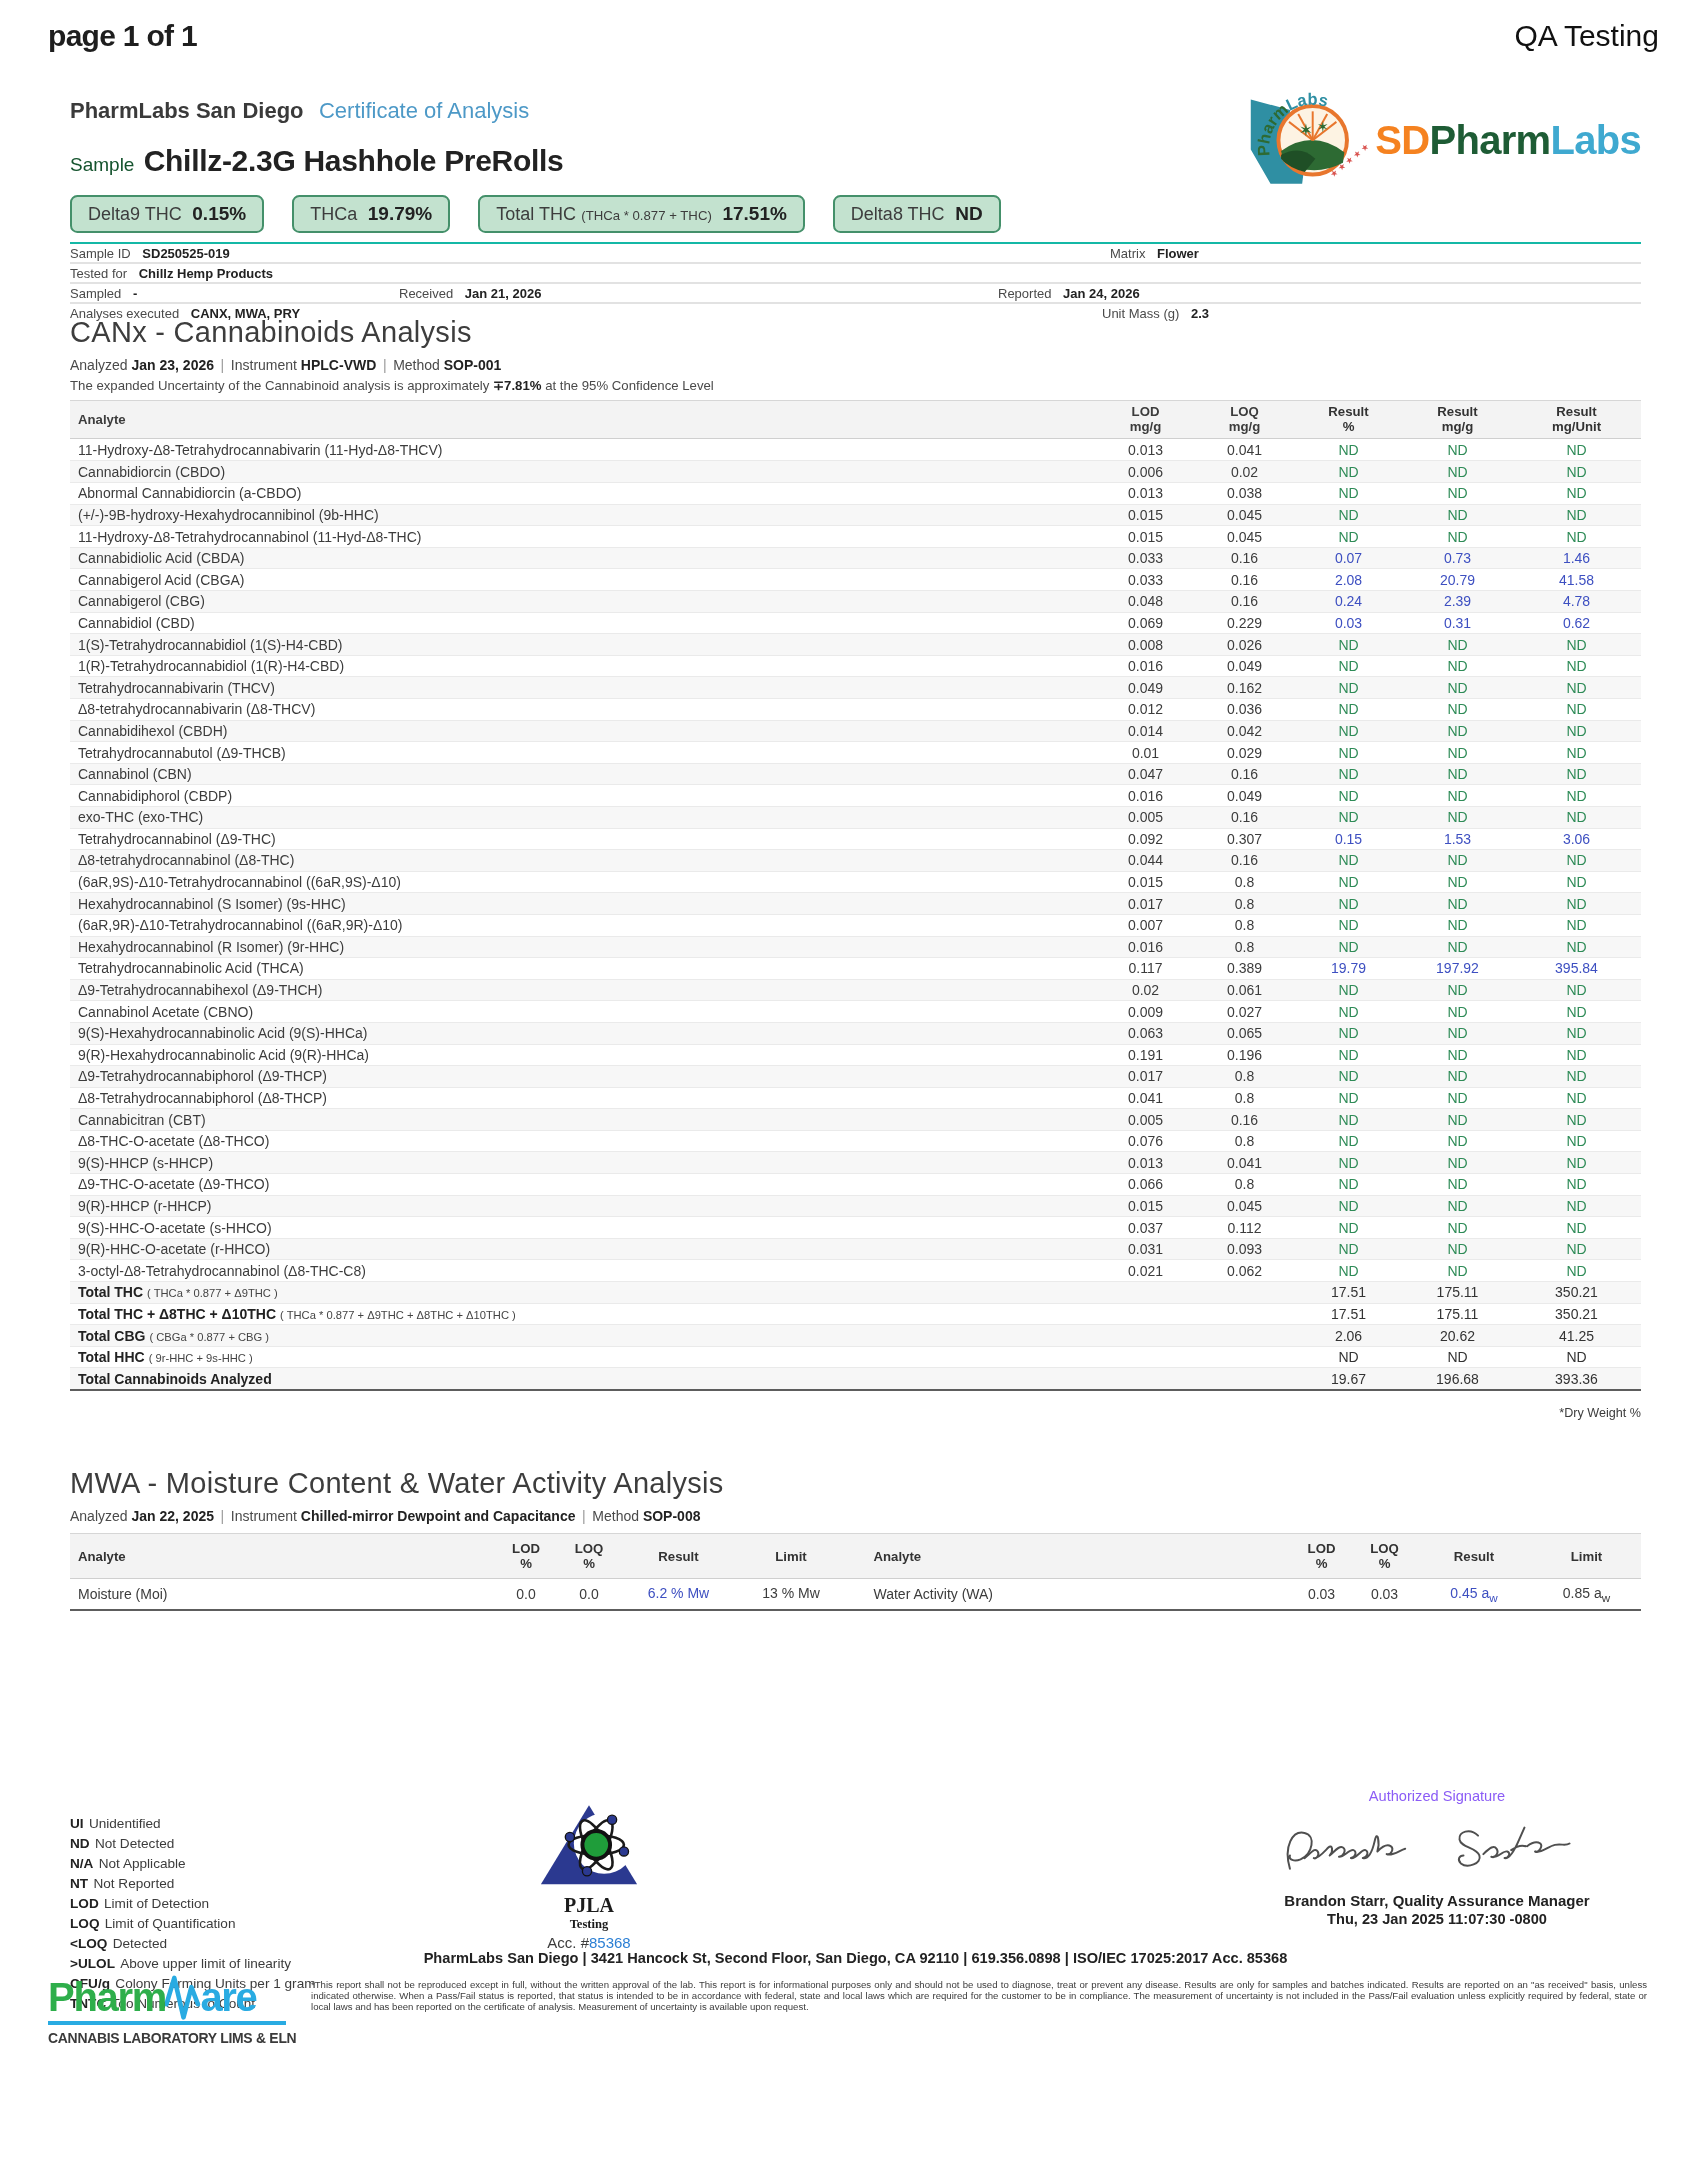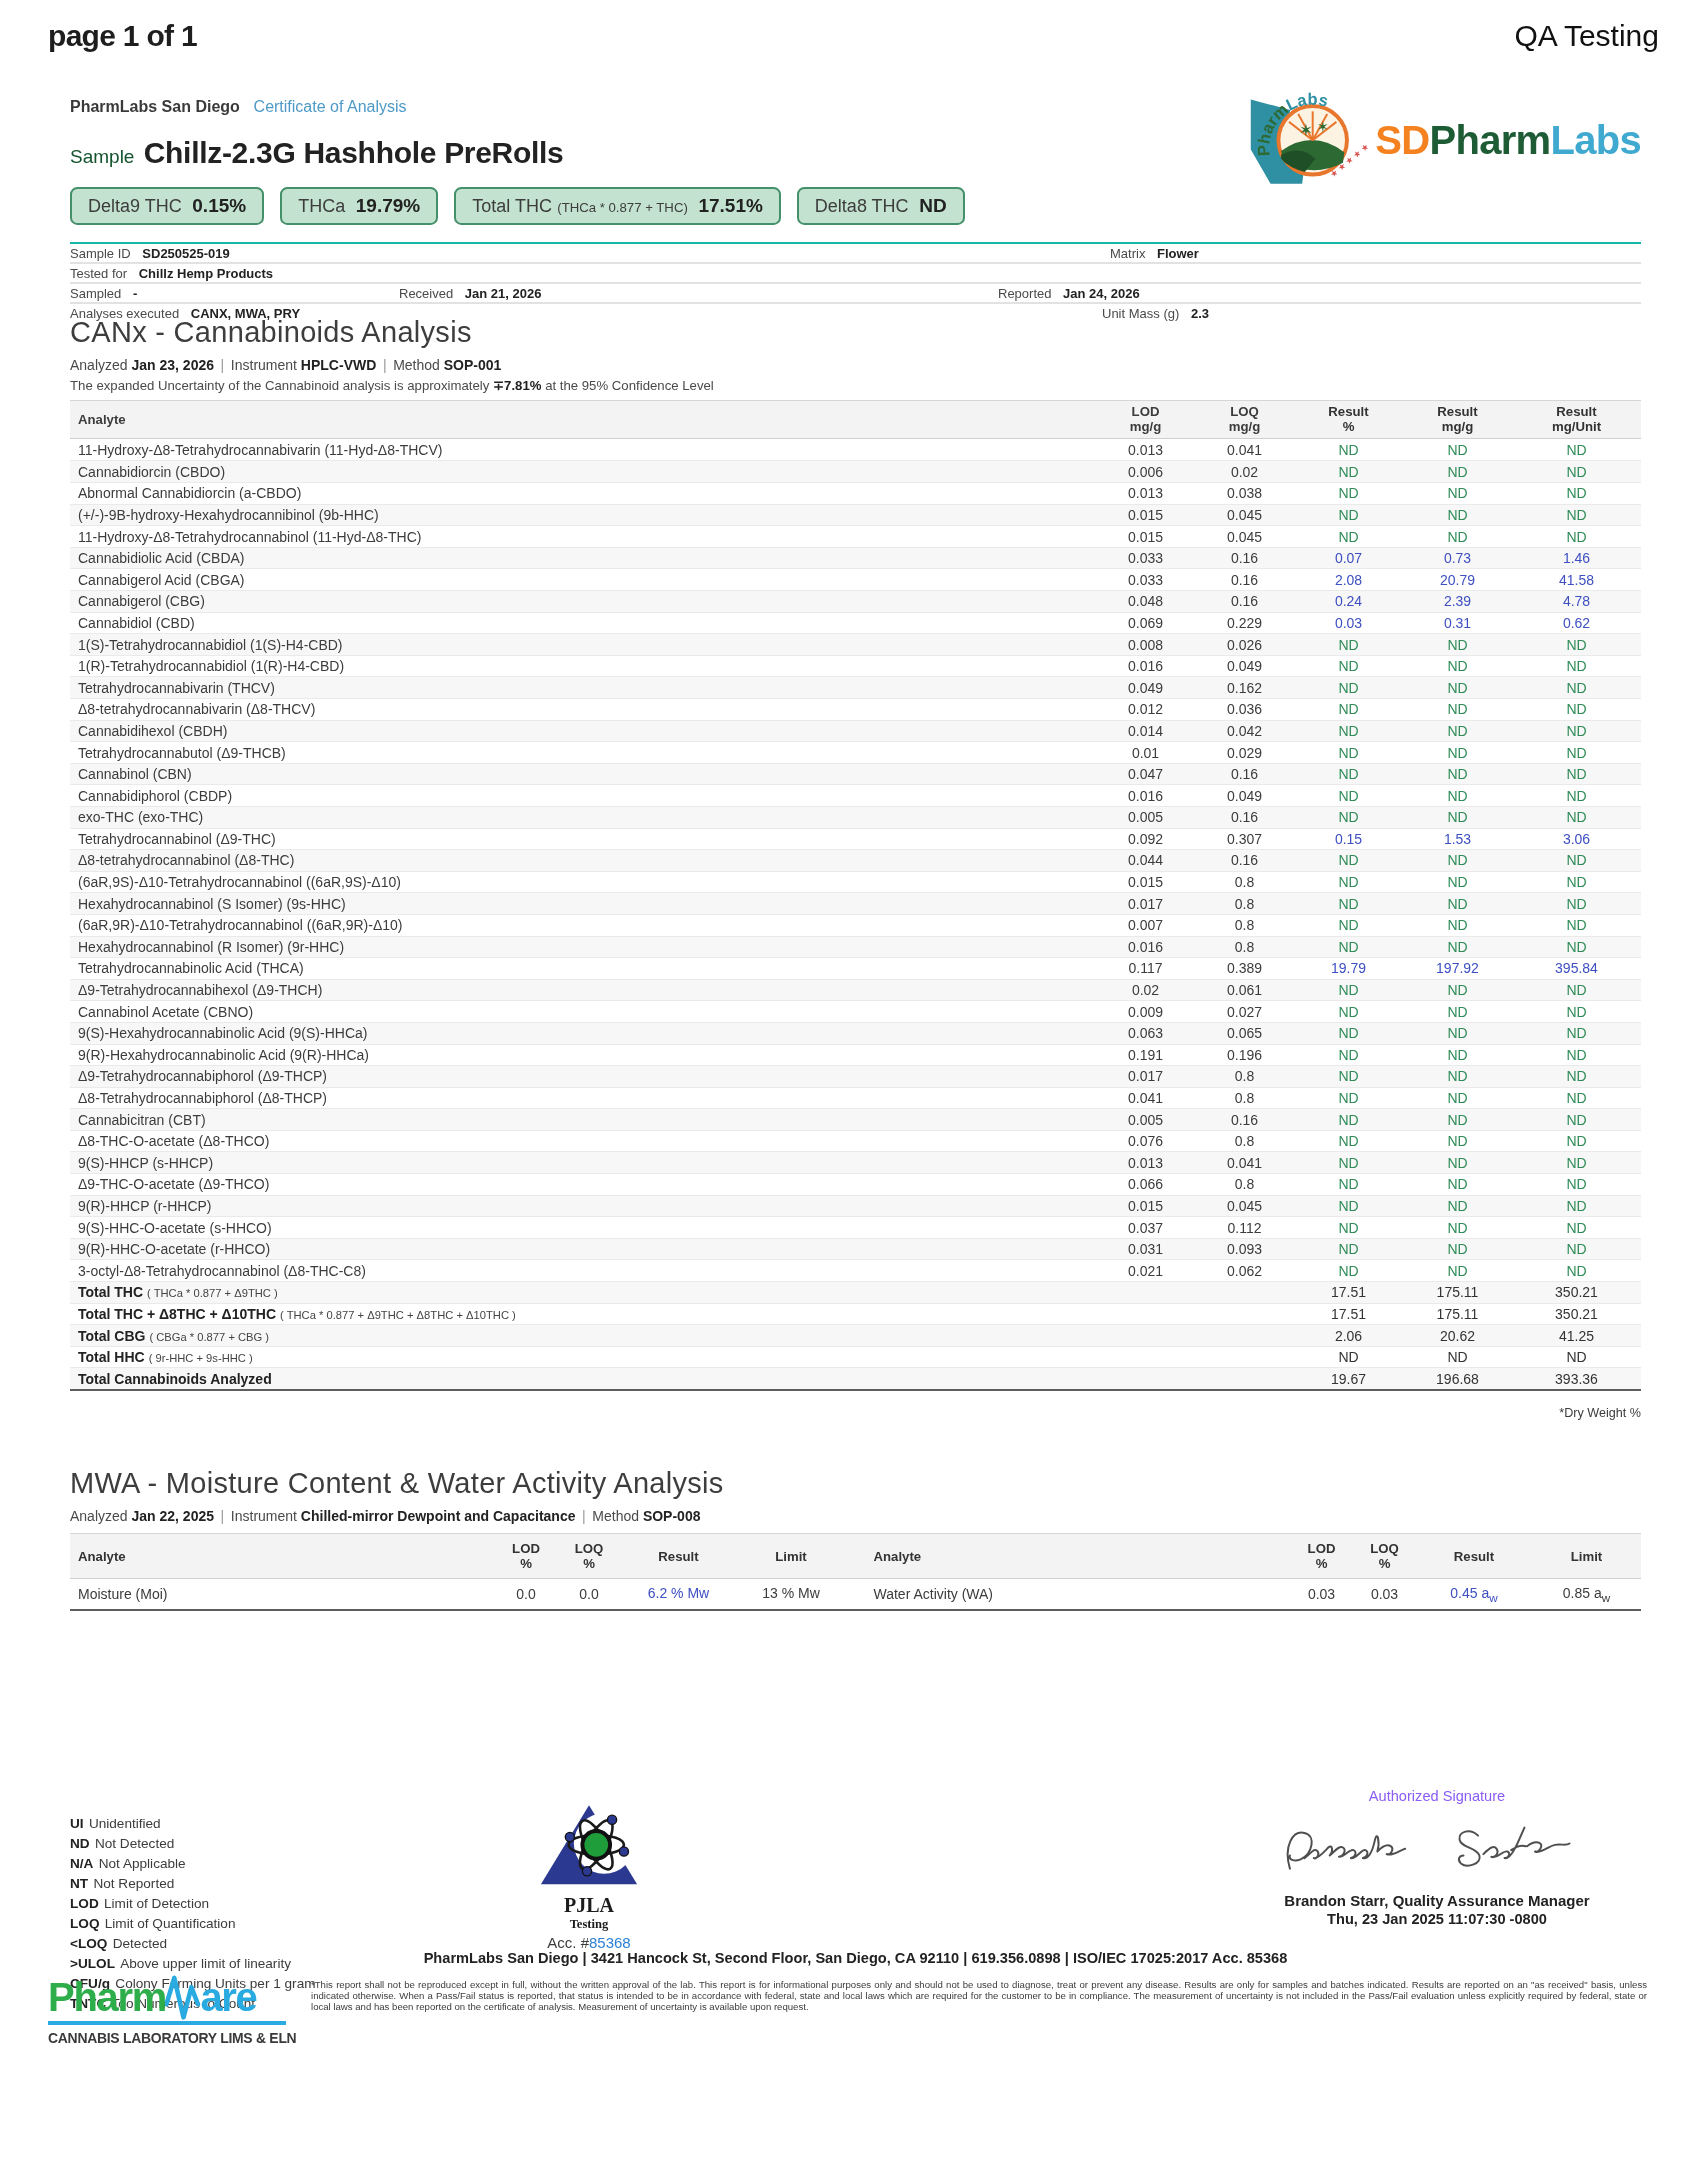--- a/index.html
+++ b/index.html
@@ -6,27 +6,27 @@
   body{font-family:"Liberation Sans", sans-serif; color:#3c3c3c;}
   #doc{position:relative;width:1687px;height:2183px;background:#fff;overflow:hidden;margin-left:12px;}
 
   
   .topbar{position:absolute;top:18.5px;left:36px;right:40px;display:flex;justify-content:space-between;align-items:flex-start;}
   .page-label{font-size:30px;font-weight:600;color:#1e1e1e;letter-spacing:-0.7px;}
   .qa-label{font-size:30px;font-weight:500;color:#111;}
 
   
   .header{position:absolute;top:98px;left:58px;right:58px;}
-  .lab-line{font-size:16px;}
+  .lab-line{font-size:22px;}
   .lab-name{font-weight:bold;color:#3a3a3a;}
   .doc-title{color:#4d99c7;margin-left:9.3px;}
   .sample-line{margin-top:20px;display:flex;align-items:baseline;}
   .sample-label{color:#14532d;font-size:19px;margin-right:9.3px;}
   .sample-name{font-size:30px;font-weight:bold;color:#222;letter-spacing:-0.3px;}
-  .badges{margin-top:17px;display:flex;gap:16px;}
+  .badges{margin-top:17px;display:flex;gap:28px;}
   .badge{border:2px solid #44906a;background:#c3e2cf;border-radius:7.3px;padding:6px 16px;font-size:18px;color:#3d3d3d;display:flex;align-items:baseline;white-space:nowrap;}
   .badge .bformula{font-size:13.2px;margin-left:5.3px;color:#3d3d3d;}
   .badge .bvalue{font-weight:bold;color:#222;margin-left:10.6px;font-size:19px;}
 
   
   .sdlogo{position:absolute;top:-13.2px;right:0;display:flex;align-items:center;}
   .sdlogo-text{font-size:40px;font-weight:bold;letter-spacing:-0.7px;margin-left:4px;}
   .sd-sd{color:#f58220;}
   .sd-pharm{color:#1e5c35;}
   .sd-labs{color:#3fa9d0;}

